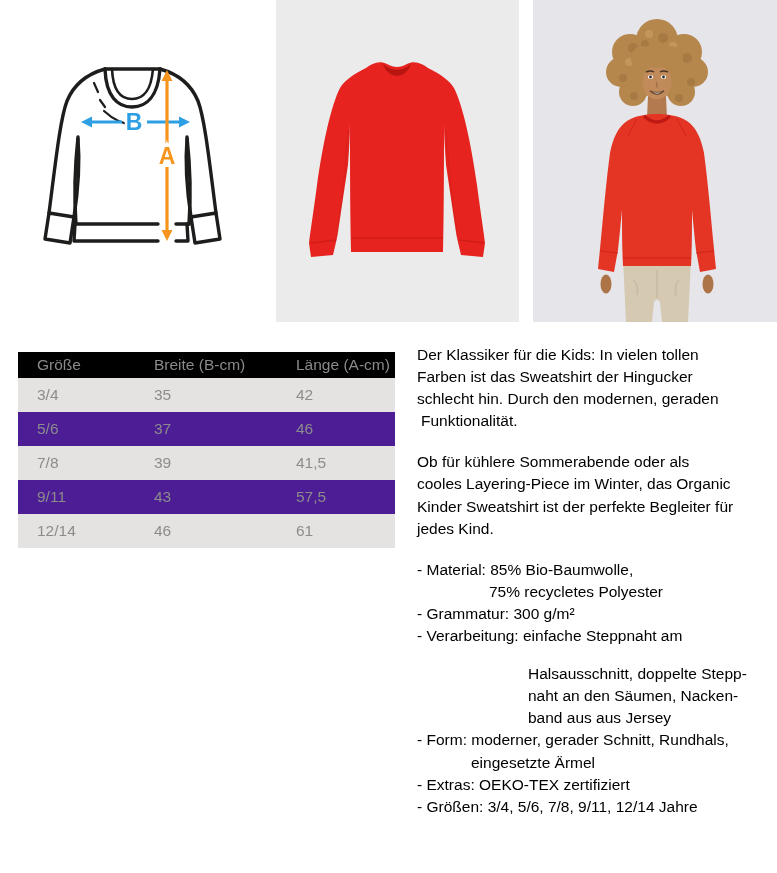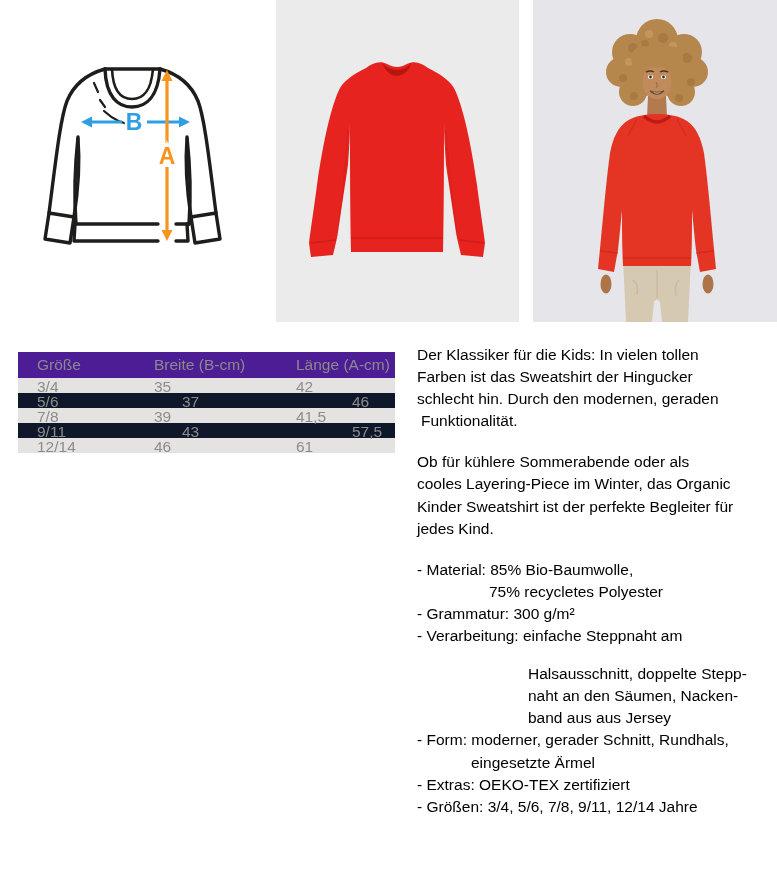--- a/index.html
+++ b/index.html
@@ -15,25 +15,25 @@
   #model-fig{left:533px;top:0;width:244px;height:322px;}
   .figure svg{display:block;width:100%;height:100%;}
 
   
   .size-table{
     position:absolute;left:18px;top:352px;width:377px;
     font-size:15.5px;color:#8c8c8c;
   }
   .trow{
     display:grid;grid-template-columns:117px 142px 1fr;
-    align-items:center;height:15px;padding-left:19px;box-sizing:border-box;
-  }
-  .trow.thead{height:26px;background:#4c1d95;color:#8a8a8a;}
+    align-items:center;height:34px;padding-left:19px;box-sizing:border-box;
+  }
+  .trow.thead{height:26px;background:#000000;color:#8a8a8a;}
   .trow.dark{background:#e5e3e1;}
-  .trow.light{background:#0f172a;gap:28px;}
+  .trow.light{background:#4c1d95;}
 
   
   .description{
     position:absolute;left:417px;top:344px;width:356px;
     font-size:15.5px;line-height:22.1px;color:#000000;
   }
   .description .para{margin:0 0 19px 0;}
   .description .line{white-space:nowrap;}
 
   

